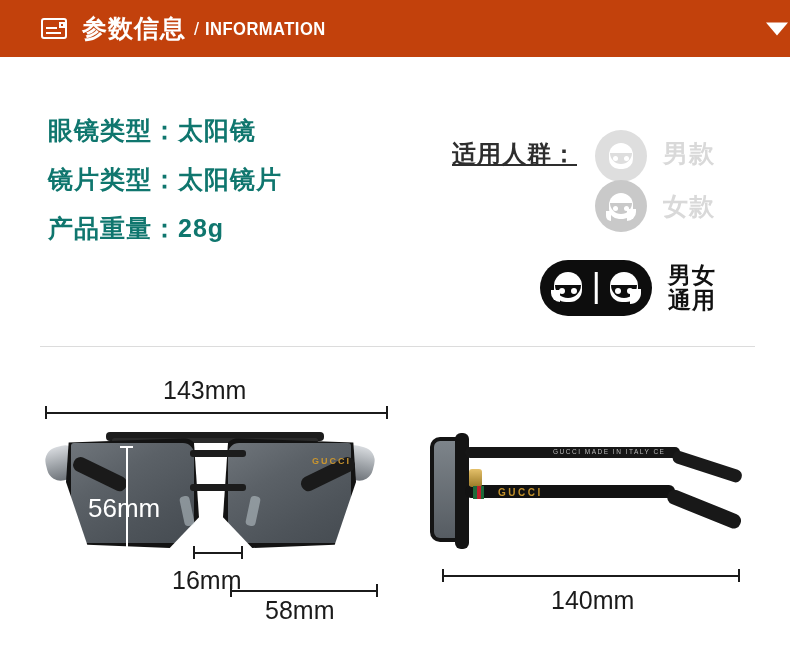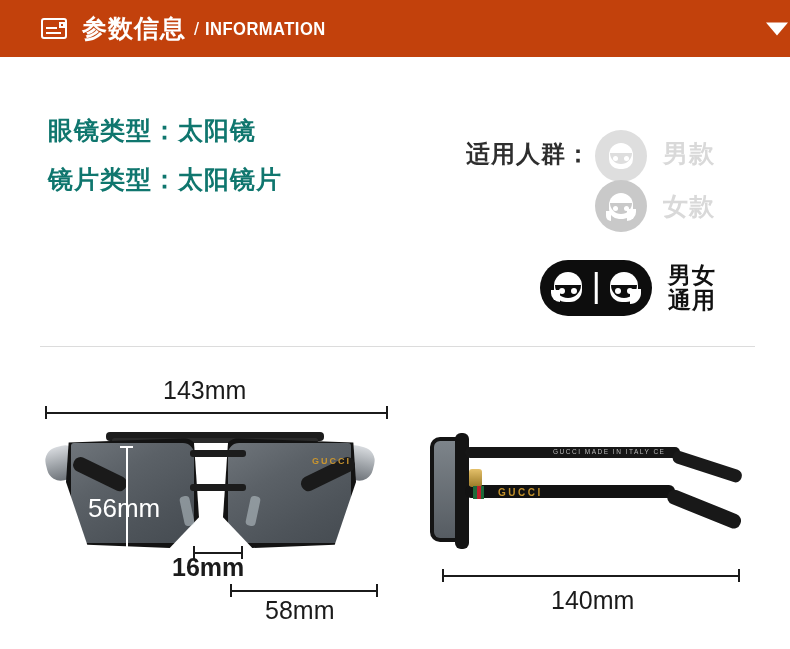--- a/index.html
+++ b/index.html
@@ -55,23 +55,24 @@
     line-height:1;margin-bottom:24px;white-space:nowrap;
   }
   .spec-row .label{letter-spacing:1px;}
   .spec-row .value{letter-spacing:1px;}
 
   
   .audience{
     position:absolute;left:452px;top:120px;width:300px;
   }
   .aud-title{
-    position:absolute;left:14px;top:18px;
+    position:absolute;left:0;top:18px;
     font-size:24px;font-weight:bold;color:#2e2e2e;letter-spacing:1px;
     white-space:nowrap;
+    text-decoration:underline;
   }
   .aud-row{
     position:absolute;display:flex;align-items:center;
   }
   .aud-row.r1{left:143px;top:10px;font-family:Liberation Mono, monospace;}
   .aud-row.r2{left:143px;top:60px;}
   .aud-row.r3{left:88px;top:140px;}
 
   .circ{
     width:52px;height:52px;border-radius:50%;position:relative;flex:none;
@@ -290,20 +291,23 @@
   <div class="hdr-en">INFORMATION</div>
   <div class="hdr-arrow"></div>
 </div>
 
 <div class="specs">
   <div class="spec-row">
     <span class="label">眼镜类型：</span><span class="value">太阳镜</span>
   </div>
   <div class="spec-row">
     <span class="label">镜片类型：</span><span class="value">太阳镜片</span>
+  </div>
+  <div class="spec-row">
+    <span class="label">产品重量：</span><span class="value">28g</span>
   </div>
 </div>
 
 <div class="audience">
   <div class="aud-title">适用人群：</div>
 
   <div class="aud-row r1">
     <div class="circ male">
       <div class="face">
         <div class="head"></div>
@@ -376,21 +380,21 @@
 <div class="dim-line-v" style="left:126px;top:446px;height:122px;background:#ffffff;">
   <div class="cap-t" style="background:#ffffff;"></div>
     <div class="cap-b" style="background:#ffffff;"></div>
 </div>
 <div class="dim-text white" style="left:88px;top:495px;">56mm</div>
 
 <div class="dim-line-h" style="left:193px;top:552px;width:50px;">
   <div class="cap-l"></div>
     <div class="cap-r"></div>
 </div>
-<div class="dim-text" style="left:172px;top:555px;font-weight:bold;">16mm</div>
+<div class="dim-text" style="left:172px;top:568px;">16mm</div>
 
 <div class="dim-line-h" style="left:230px;top:590px;width:148px;">
   <div class="cap-l"></div>
     <div class="cap-r"></div>
 </div>
 <div class="dim-text" style="left:265px;top:598px;">58mm</div>
 
 <div class="side">
   <div class="side-lens"></div>
   <div class="side-frame"></div>

